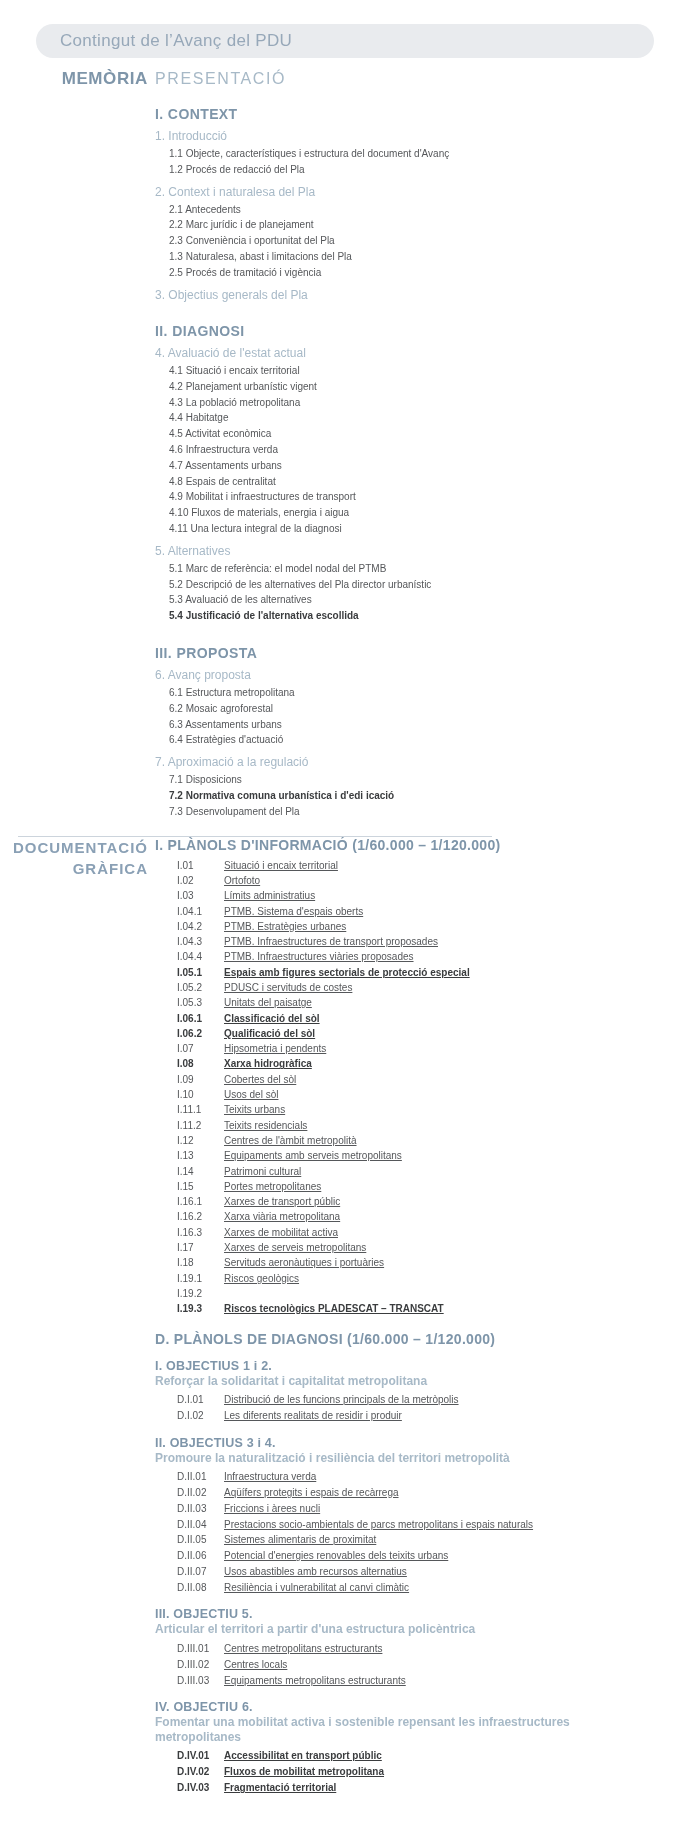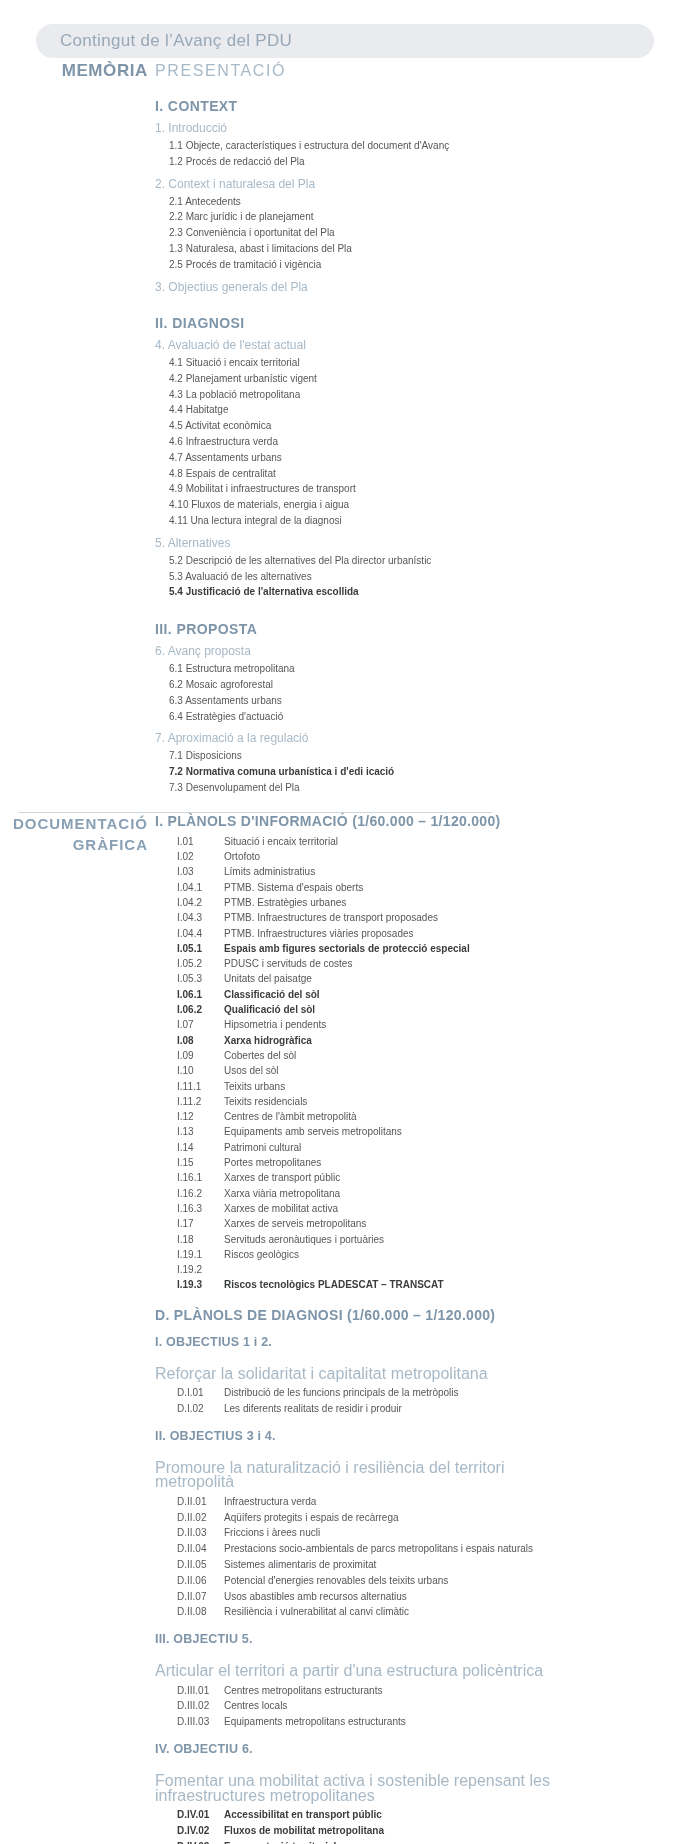--- a/index.html
+++ b/index.html
@@ -2,21 +2,21 @@
 <html style="--accent-heading: #7e95a9; --accent-light: #a7b9c7; --text-dark: #55575a; --text-bold: #3a3c3e; --pill-bg: #e9ebee; --pill-text: #97a8b9; --divider: #ccd4dc; --label-blue: #8aa0b5;"><head>
 <meta charset="utf-8">
 <style>
   html,body{margin:0;padding:0;background:#fff;}
   body{
     width:690px;height:1844px;overflow:hidden;position:relative;
     font-family:"Liberation Sans","DejaVu Sans",sans-serif;
     color:var(--text-dark,#55575a);
   }
   .pill{
-    margin:24px 36px 0 36px;height:34px;box-sizing:border-box;
+    margin:24px 36px 8px 36px;height:34px;box-sizing:border-box;
     background:var(--pill-bg,#e9ebee);border-radius:17px;
     display:flex;align-items:center;padding-left:24px;
     color:var(--pill-text,#97a8b9);font-size:17px;letter-spacing:.3px;
   }
   .band1{display:grid;grid-template-columns:148px 1fr;column-gap:7px;margin-top:0;}
   .label-col{text-align:right;}
   .memoria-label{
     font-size:17px;font-weight:700;color:var(--accent-heading,#7e95a9);
     letter-spacing:.6px;padding-top:3px;
   }
@@ -47,29 +47,29 @@
     letter-spacing:1px;line-height:21px;
   }
   .big-title{
     font-size:14px;line-height:16px;font-weight:700;margin:0;
     color:var(--accent-heading,#7e95a9);letter-spacing:.3px;
   }
   .diagnosi-title{margin-top:14px;}
   .code-list{margin-top:5px;}
   .code-row{display:flex;font-size:10px;line-height:15.3px;color:var(--text-dark,#55575a);}
   .code{flex:none;width:47px;margin-left:22px;}
-  .code-label{flex:1;}
+  .code-label{flex:1;text-decoration:underline;}
   .obj-group{margin-top:12px;}
   .obj-title{
     font-size:12.5px;line-height:14px;font-weight:700;margin:0;
     color:var(--accent-heading,#7e95a9);letter-spacing:.2px;
   }
   .obj-subtitle{
-    font-size:16px;line-height:14.5px;color:var(--accent-light,#a7b9c7);
-    margin-top:18px;max-width:430px;
+    font-size:12px;line-height:14.5px;color:var(--accent-light,#a7b9c7);
+    margin-top:1px;max-width:430px;font-weight:bold;
   }
   .obj-group .code-list{margin-top:4px;}
   .obj-group .code-row{line-height:15.8px;}
   .bold{font-weight:700;color:var(--text-bold,#3a3c3e);}
 </style>
 </head>
 <body>
 
 <div class="pill">
   <span>Contingut de l’Avanç del PDU</span>
@@ -151,20 +151,21 @@
                     <div class="mem-item">4.10 Fluxos de materials, energia i aigua</div>
 
                     <div class="mem-item">4.11 Una lectura integral de la diagnosi</div>
                   </div>
               </div>
 
               <div>
                 <h3 class="section-title">5. Alternatives</h3>
                 <div>
 
+                    <div class="mem-item">5.1 Marc de referència: el model nodal del PTMB</div>
 
                     <div class="mem-item">5.2 Descripció de les alternatives del Pla director urbanístic</div>
 
                     <div class="mem-item">5.3 Avaluació de les alternatives</div>
 
                     <div class="mem-item bold">5.4 Justificació de l'alternativa escollida</div>
                   </div>
               </div>
             </div>
         </section>

